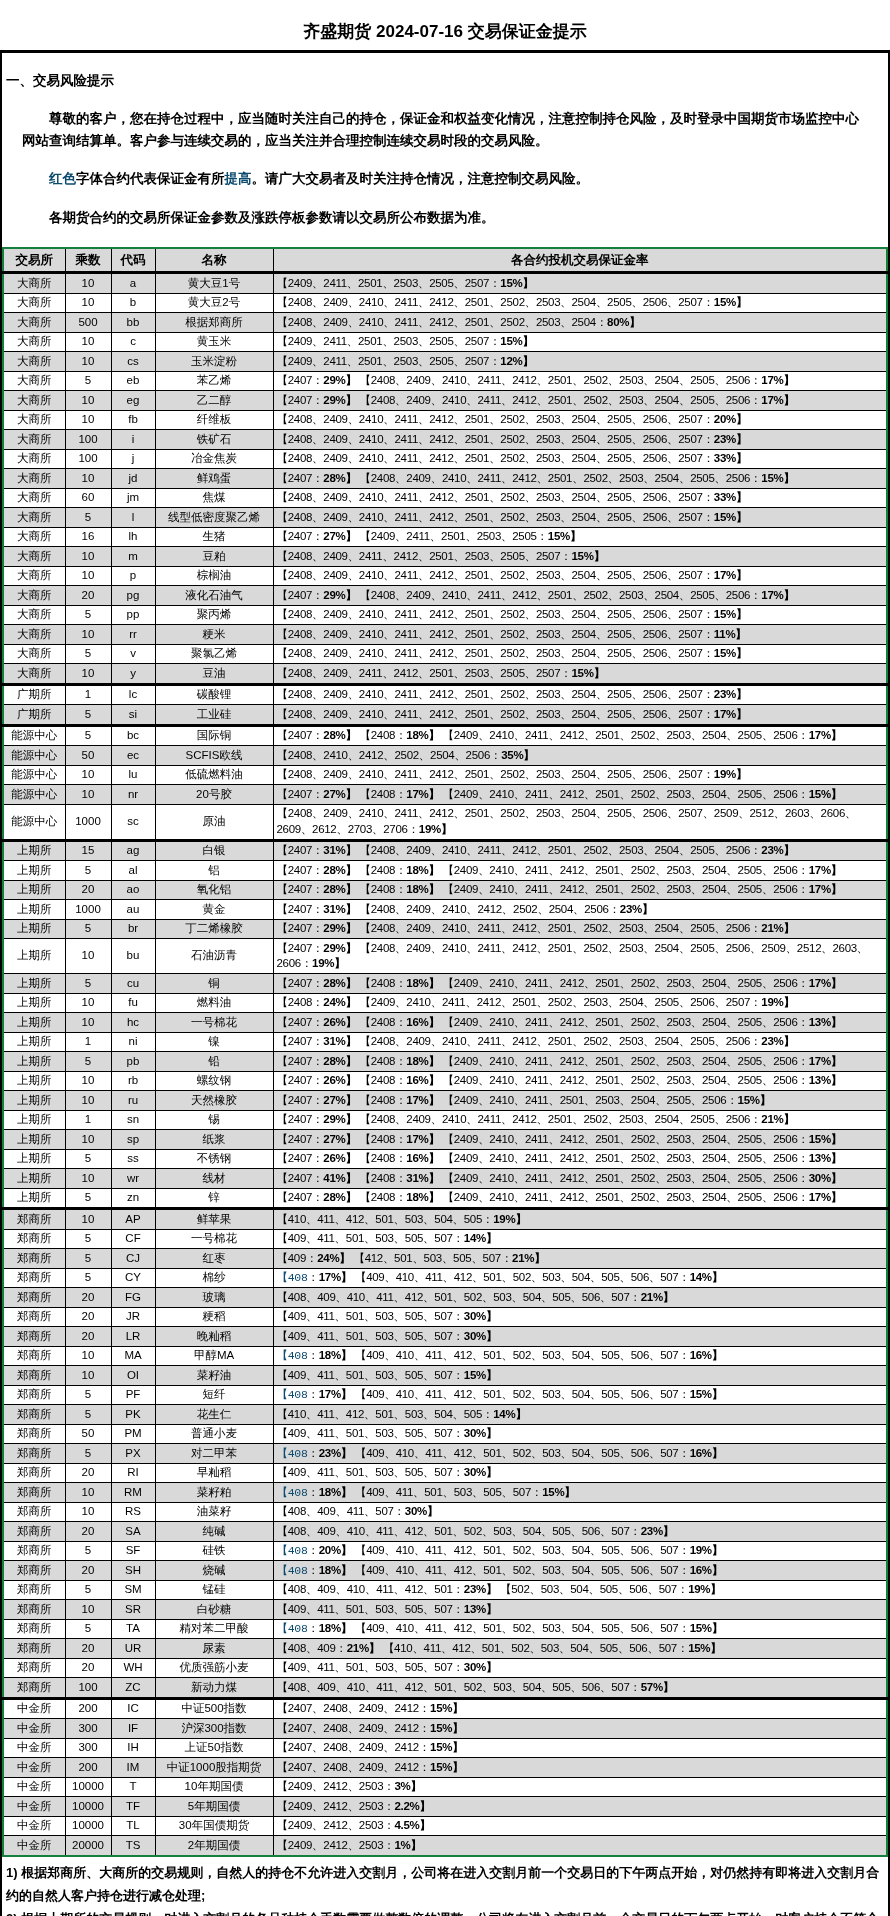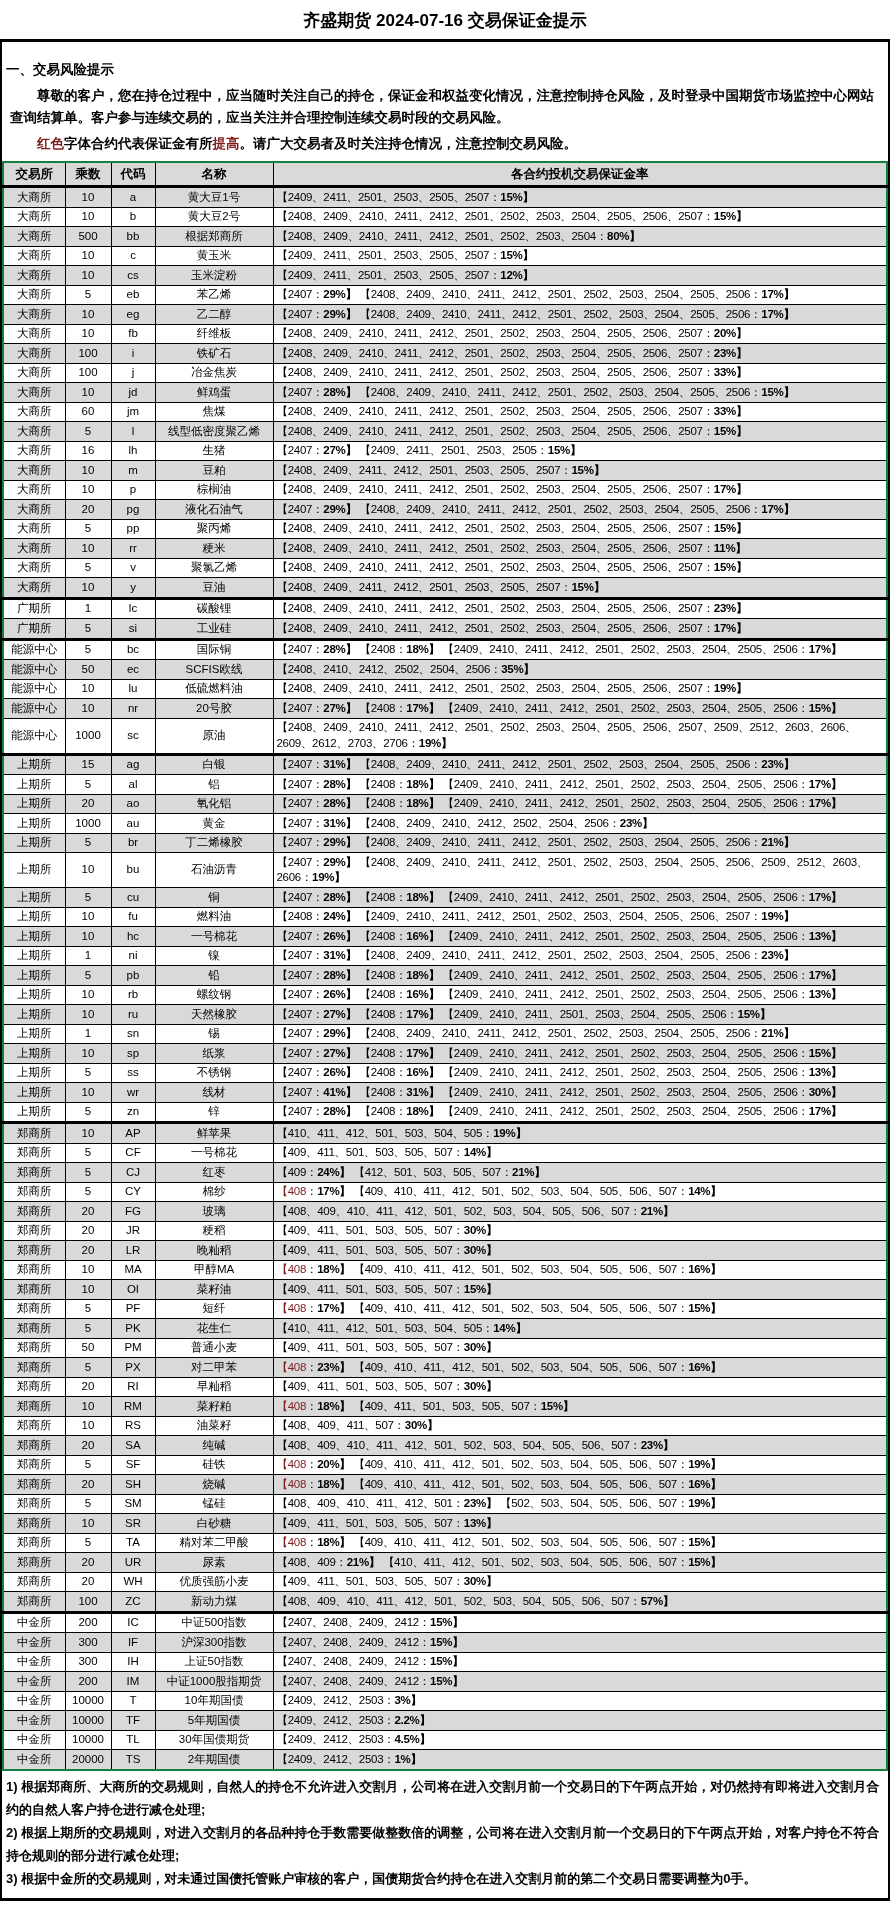--- a/index.html
+++ b/index.html
@@ -1,44 +1,45 @@
 <!DOCTYPE html>
 <html><head>
 <meta charset="utf-8">
 <style>
   html,body{margin:0;padding:0;background:#fff;}
   body{width:890px;font-family:"Liberation Sans",sans-serif;color:#000;}
   .doc{width:890px;}
-  .title{font-size:17px;font-weight:bold;text-align:center;padding:9px 0 7px;}
+  .title{font-size:17px;font-weight:bold;text-align:center;padding:20px 0 7px;}
   .content{border-left:2px solid #000;border-right:2px solid #000;border-bottom:3px solid #000;border-top:3px solid #000;}
   .intro{font-weight:bold;font-size:13.5px;line-height:22px;padding:17px 4px 2px 4px;}
-  .intro .para{text-indent:2em;margin:4px;}
+  .intro .para{text-indent:2em;margin:16px;}
   .intro .head{margin:0;}
   table{border-collapse:collapse;width:100%;table-layout:fixed;border:2px solid #15803d;}
   thead th{background:#d9d9d9;font-size:12.5px;font-weight:bold;border:1px solid #000;border-bottom:3px solid #000;padding:3px 2px;line-height:16px;}
   td{border:1px solid #000;font-size:11.5px;line-height:15.5px;padding:1.5px 3px;vertical-align:middle;word-break:break-word;}
   tbody tr:nth-child(odd) td{background:#d9d9d9;}
   tbody tr.grp td{border-top:3px solid #000;}
   td.ex,td.mult,td.code,td.name{text-align:center;}
   td.rate{text-align:left;letter-spacing:-0.3px;}
   .pct{font-weight:bold;}
-  .red{color:#7f1d1d;}
+  .red{color:#0c4a6e;font-family:Liberation Mono, monospace;}
   .footer{font-weight:bold;font-size:13px;line-height:23px;padding:4px 6px 8px 4px;}
   .footer div{margin:0;}
 </style>
 </head>
 <body>
 
 <div class="doc">
   <div class="title">齐盛期货 2024-07-16 交易保证金提示</div>
   <div class="content">
     <div class="intro">
       <div class="head">一、交易风险提示</div>
       <div class="para">尊敬的客户，您在持仓过程中，应当随时关注自己的持仓，保证金和权益变化情况，注意控制持仓风险，及时登录中国期货市场监控中心网站查询结算单。客户参与连续交易的，应当关注并合理控制连续交易时段的交易风险。</div>
       <div class="para"><span class="red">红色</span><span>字体合约代表保证金有所</span><span class="red">提高</span><span>。请广大交易者及时关注持仓情况，注意控制交易风险。</span></div>
+      <div class="para">各期货合约的交易所保证金参数及涨跌停板参数请以交易所公布数据为准。</div>
     </div>
 
     <table>
       <colgroup>
         <col style="width:62px">
         <col style="width:46px">
         <col style="width:44px">
         <col style="width:118px">
         <col>
       </colgroup>

